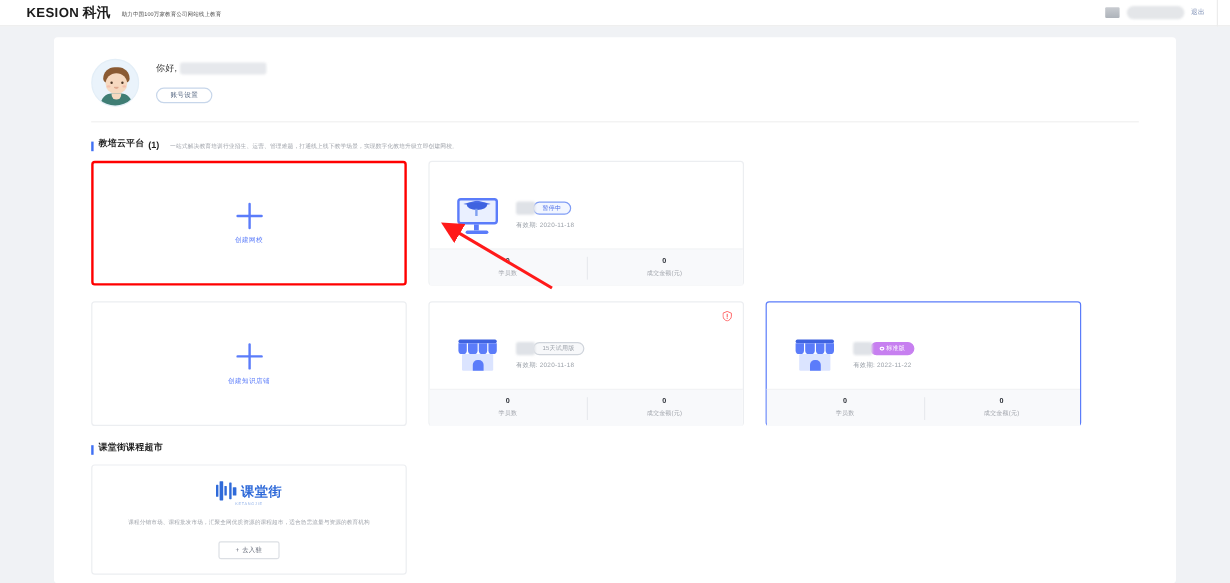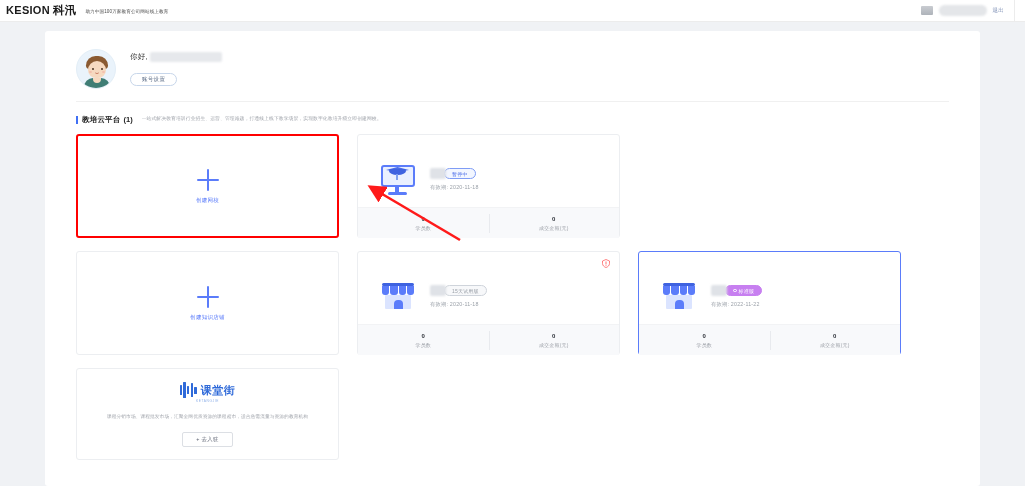--- a/index.html
+++ b/index.html
@@ -11,21 +11,21 @@
   }
 
   
   .topbar {
     position: absolute; top: 0; left: 0;
     width: 1025px; height: 22px;
     background: #ffffff;
     border-bottom: 1px solid #ececec;
     display: flex; align-items: center;
   }
-  .brand-wrap { display: flex; align-items: baseline; padding-left: 6px; justify-content: center; }
+  .brand-wrap { display: flex; align-items: baseline; padding-left: 22px; justify-content: center; }
   .brand-kesion {
     font-size: 11px; font-weight: bold; letter-spacing: .3px; color: #1b1b1b;
   }
   .brand-cn {
     font-size: 11.5px; font-weight: bold; color: #1b1b1b; margin-left: 3px;
     letter-spacing: .2px;
   }
   .brand-sub {
     font-size: 4.6px; color: #4a4a4a; margin-left: 9px; letter-spacing: .1px;
     position: relative; top: -1px;
@@ -111,21 +111,21 @@
     border: 1px solid #c7d6ea; border-radius: 7px;
     background: #fff; font-size: 5.5px; color: #5a6b85;
     letter-spacing: .3px; cursor: pointer;
   }
   .hr {
     margin: 8px 31px 0 31px; height: 1px; background: #f0f0f0;
   }
 
   
   .section { padding: 13px 31px 0 31px; }
-  .sec-head { display: flex; align-items: flex-start; margin-bottom: 9px; }
+  .sec-head { display: flex; align-items: flex-end; margin-bottom: 9px; }
   .sec-bar {
     width: 2px; height: 8px; background: #4070f4; margin-right: 4px;
     position: relative; top: 1px;
   }
   .sec-title {
     font-size: 7.5px; font-weight: bold; color: #1f1f1f; letter-spacing: .2px;
   }
   .sec-count { font-size: 7.5px; font-weight: bold; color: #1f1f1f; margin-left: 3px; }
   .sec-desc { font-size: 4.8px; color: #a0a4ab; margin-left: 9px; letter-spacing: .1px; }
 
@@ -471,20 +471,24 @@
           <div class="stat">
             <span class="stat-val">0</span>
             <span class="stat-label">成交金额(元)</span>
           </div>
         </div>
       </div>
     </div>
   </div>
 
   <div class="section">
+    <div class="sec-head">
+      <span class="sec-bar"></span>
+      <span class="sec-title">课堂街课程超市</span>
+    </div>
 
     <div class="cards">
       <div class="market-card">
         <div class="mk-logo">
           <span class="mk-mark">
             <i></i>
               <i></i>
               <i></i>
               <i></i>
               <i></i>

